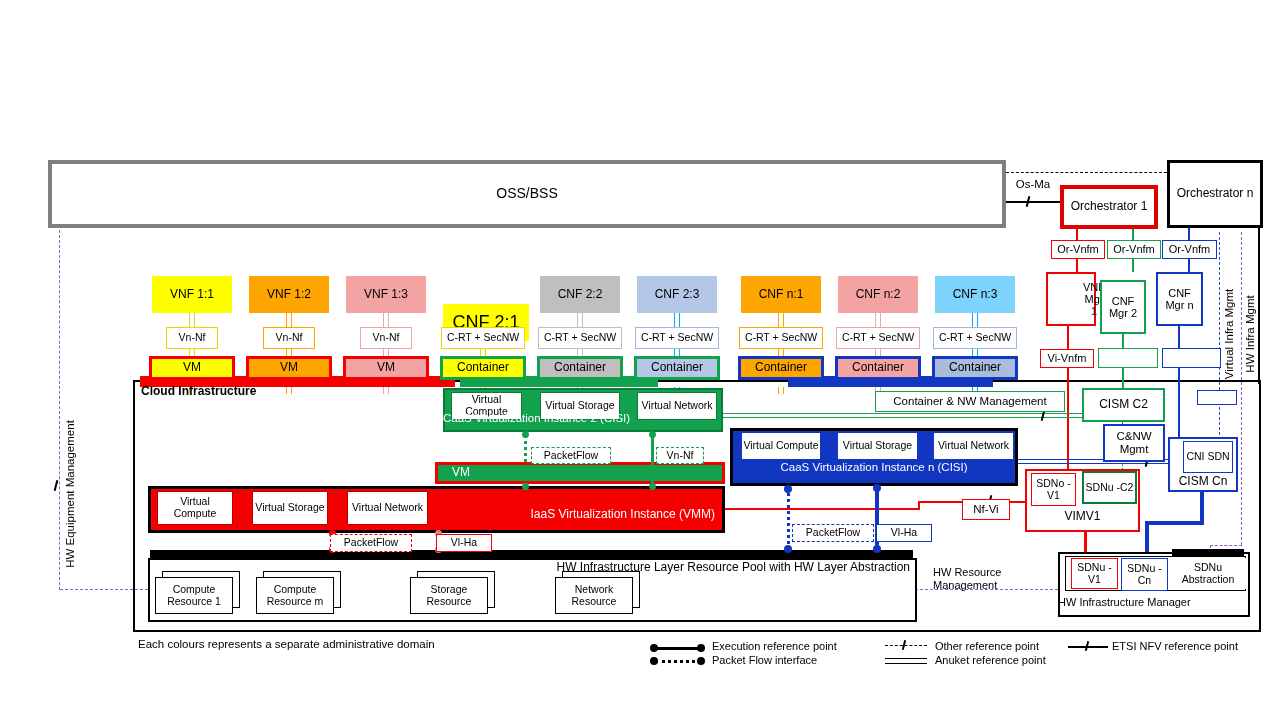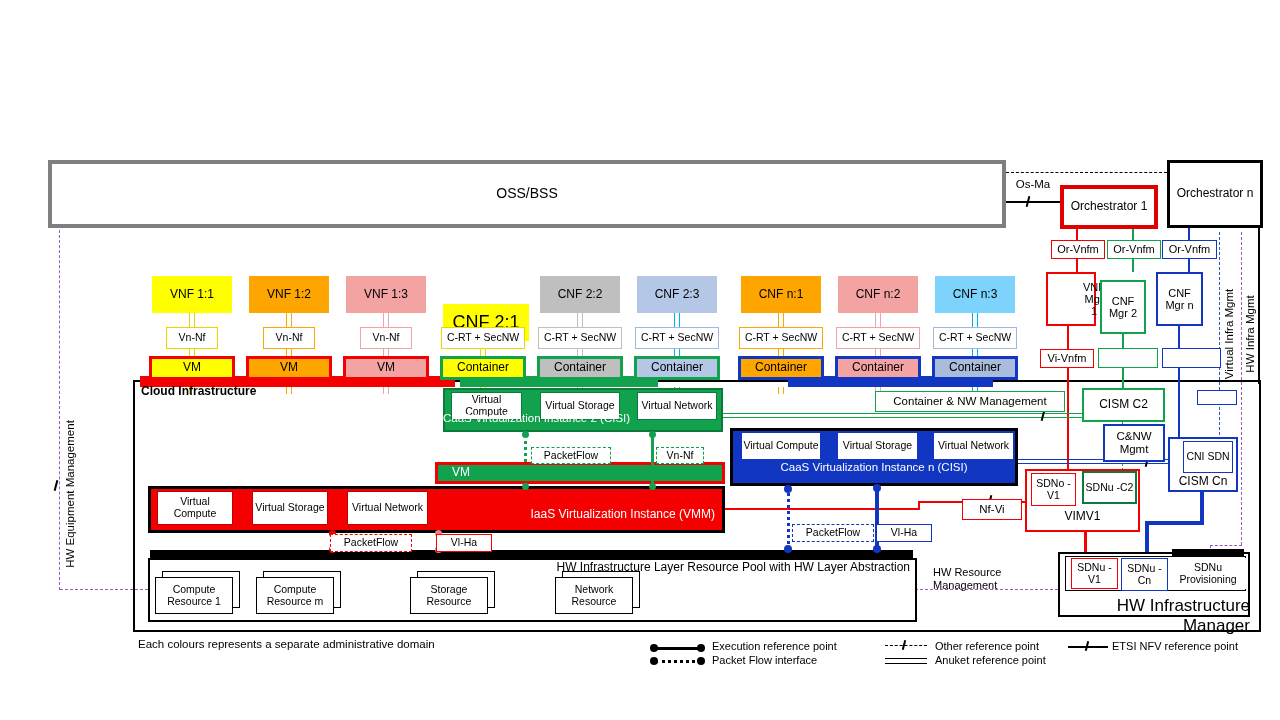--- a/index.html
+++ b/index.html
@@ -203,34 +203,34 @@
 
   <div class="b" style="left:875px;top:391px;width:190px;height:21px;border:1.5px solid #12A24E;font-size:11.5px;">Container &amp; NW Management</div>
   <div class="b" style="left:1082px;top:388px;width:83px;height:34px;border:2px solid #12A24E;font-size:12px;">CISM C2</div>
   <div class="b" style="left:1103px;top:424px;width:62px;height:38px;border:2px solid #1136C1;font-size:11.5px;">C&amp;NW Mgmt</div>
   <div class="b" style="left:1197px;top:390px;width:40px;height:15px;border:1.5px solid #1136C1;"></div>
 
   <div class="ln" style="left:1168px;top:437px;width:70px;height:55px;border:2.5px solid #1136C1;background:#fff;"></div>
   <div class="b" style="left:1183px;top:441px;width:50px;height:32px;border:1.5px solid #1136C1;font-size:10.5px;">CNI SDN</div>
   <div class="t" style="left:1168px;top:475px;width:70px;text-align:center;font-size:12px;">CISM Cn</div>
 
-  <div class="b" style="left:962px;top:499px;width:60px;height:21px;border:1.5px solid #F40000;font-size:11.5px;">Nf-Vi</div>
+  <div class="b" style="left:962px;top:499px;width:48px;height:21px;border:1.5px solid #F40000;font-size:11.5px;">Nf-Vi</div>
 
   <div class="ln" style="left:1025px;top:469px;width:115px;height:63px;border:2px solid #F40000;background:#fff;"></div>
   <div class="b" style="left:1031px;top:473px;width:45px;height:33px;border:1.5px solid #F40000;font-size:10.5px;">SDNo -V1</div>
   <div class="b" style="left:1082px;top:471px;width:55px;height:33px;border:2px solid #0B7A3A;font-size:10.5px;">SDNu -C2</div>
   <div class="t" style="left:1025px;top:510px;width:115px;text-align:center;font-size:12px;">VIMV1</div>
 
   <div class="ln" style="left:1058px;top:552px;width:192px;height:65px;border:2px solid #000;background:#fff;"></div>
   <div class="ln" style="left:1065px;top:556px;width:181px;height:35px;border:1.5px solid #000;"></div>
   <div class="b" style="left:1071px;top:558px;width:47px;height:31px;border:1.5px solid #F40000;font-size:10.5px;">SDNu -V1</div>
   <div class="b" style="left:1121px;top:558px;width:47px;height:33px;border:1.5px solid #1136C1;font-size:10.5px;">SDNu -Cn</div>
-  <div class="b" style="left:1170px;top:558px;width:76px;height:31px;font-size:10.5px;">SDNu Provisioning</div>
+  <div class="b" style="left:1170px;top:558px;width:76px;height:31px;font-size:10.5px;">SDNu Abstraction</div>
   <div class="ln" style="left:1172px;top:549px;width:72px;height:7px;background:#000;"></div>
-  <div class="t" style="left:1058px;top:596px;width:192px;text-align:right;font-size:17px;">HW Infrastructure Manager</div>
+  <div class="t" style="left:1058px;top:596px;width:192px;text-align:left;font-size:11px;">HW Infrastructure Manager</div>
 
   <div class="t" style="left:138px;top:638px;width:430px;font-size:11.5px;">Each colours represents a separate administrative domain</div>
 
   <div class="ln" style="left:655px;top:647px;width:46px;height:3px;background:#000;"></div>
   <div class="dot" style="left:650px;top:644px;width:8px;height:8px;background:#000;"></div>
   <div class="dot" style="left:697px;top:644px;width:8px;height:8px;background:#000;"></div>
   <div class="t" style="left:712px;top:640px;width:200px;font-size:11px;">Execution reference point</div>
 
   <div class="ln" style="left:655px;top:660px;width:46px;height:0;border-top:3px dotted #000;"></div>
   <div class="dot" style="left:650px;top:657px;width:8px;height:8px;background:#000;"></div>

